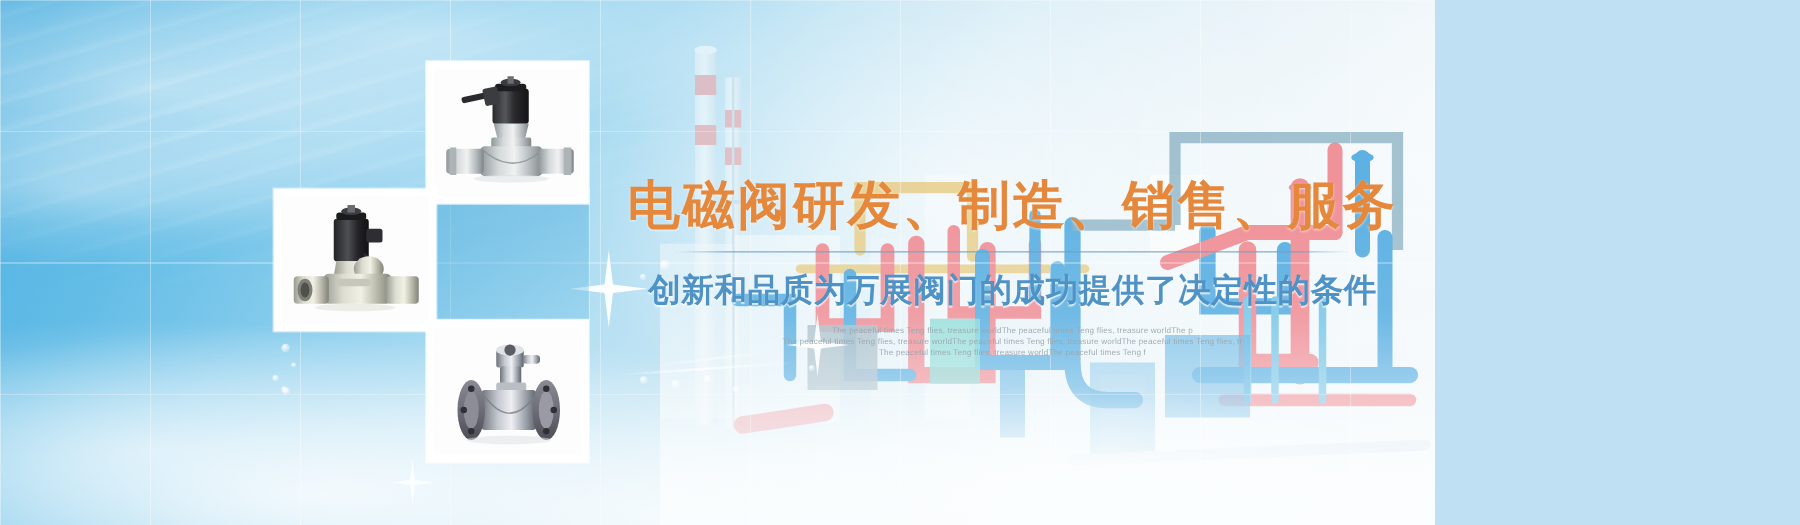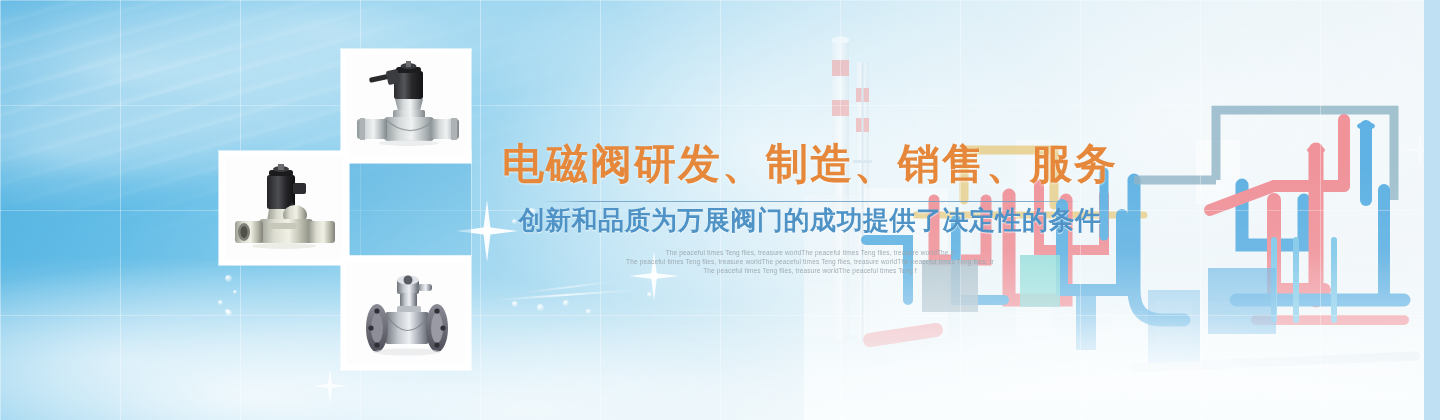--- a/index.html
+++ b/index.html
@@ -4,21 +4,21 @@
 <style>
   * { margin:0; padding:0; box-sizing:border-box; }
   html,body { width:1440px; height:420px; overflow:hidden; }
   body {
     font-family:"Liberation Sans", sans-serif;
     background:#bfe0f2;
   }
 
   #banner {
     position:relative;
-    width:1424px;
+    width:1148px;
     height:420px;
     overflow:hidden;
     background:
       
       linear-gradient(118deg,#4fb0e0 0%, #62bce6 14%, #8fd0ee 30%, #b9e1f3 46%, #d6ecf6 60%, #e4f1f7 74%, #eef5f9 88%, #f2f7fa 100%);
   }
 
   
   .cloudlayer { position:absolute; inset:0; pointer-events:none; }
 
@@ -109,21 +109,21 @@
     font-size:42px; font-weight:700; letter-spacing:2px;
     color:#e5883c; line-height:1.12; white-space:nowrap;
     text-shadow:0 1px 2px rgba(255,255,255,.65);
   }
   #rule {
     height:1px; margin:14px auto 0; width:540px;
     background:linear-gradient(90deg, rgba(110,160,195,0), rgba(110,160,195,.85) 8%, rgba(110,160,195,.85) 92%, rgba(110,160,195,0));
   }
   #subhead {
     font-family:"DejaVu Sans", sans-serif;
-    margin-top:1px;
+    margin-top:13px;
     font-size:26px; font-weight:700; letter-spacing:.5px;
     color:#4f93c6; white-space:nowrap;
     text-shadow:0 1px 1px rgba(255,255,255,.75);
   }
   #microcopy {
     margin-top:10px;
     color:#9aa7ae;
     font-size:6.5px; line-height:9px; letter-spacing:.15px;
     opacity:.92;
   }

